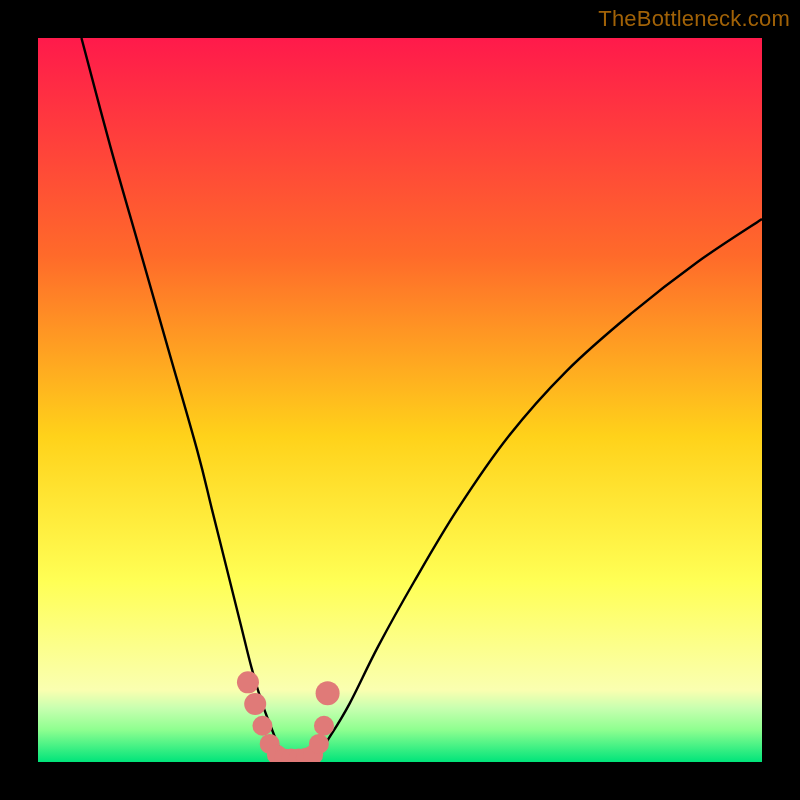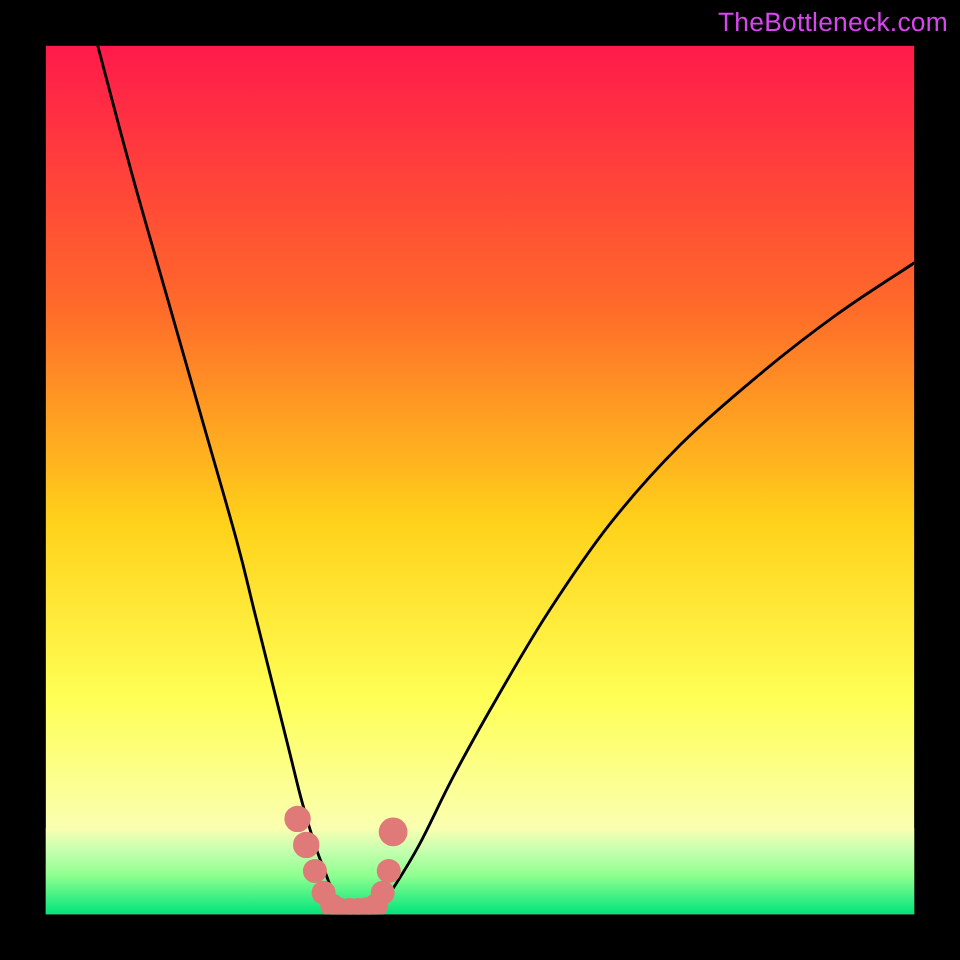--- a/index.html
+++ b/index.html
@@ -32,21 +32,21 @@
   }
   .green-band {
     position: absolute;
     left: 0;
     width: 100%;
   }
   .watermark {
     position: absolute;
     top: 6px;
     right: 10px;
-    color: #d946ef;
+    color: #a16207;
     font-size: 22px;
     letter-spacing: 0.2px;
     font-weight: 500;
   }
   svg.curves {
     position: absolute;
     left: 0; top: 0;
     width: 100%; height: 100%;
   }
 </style>

